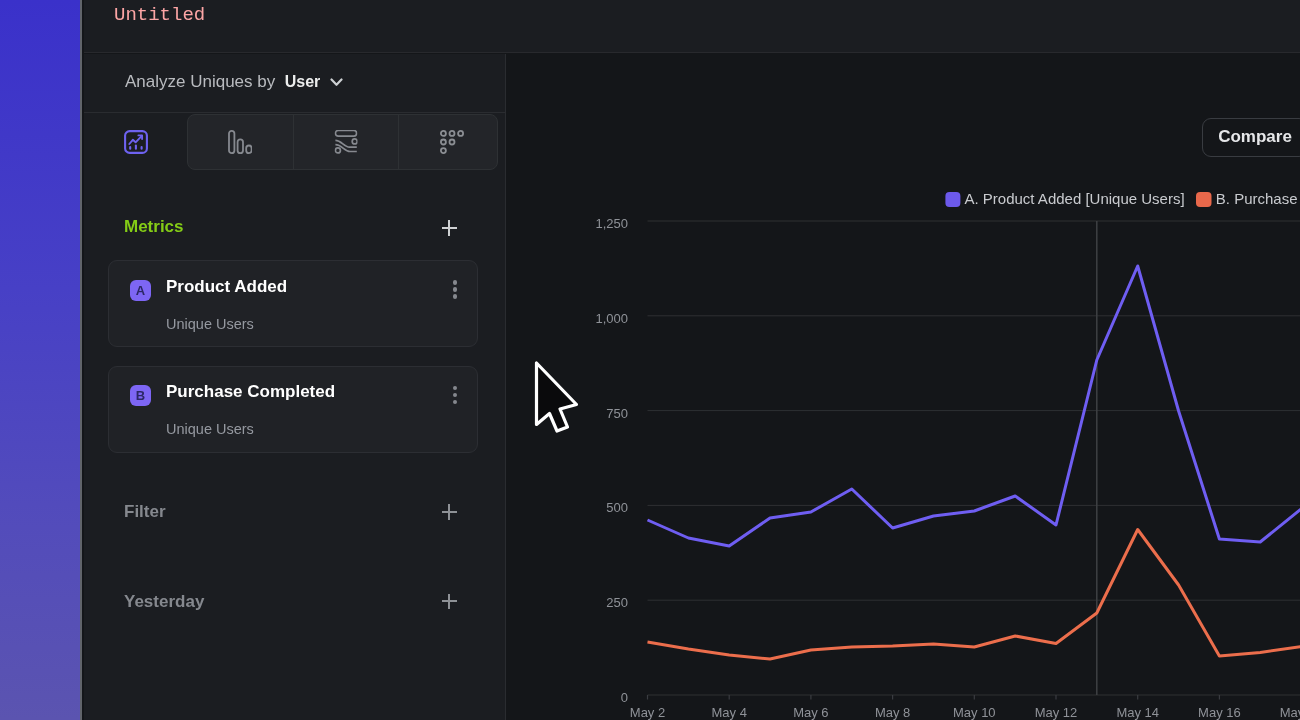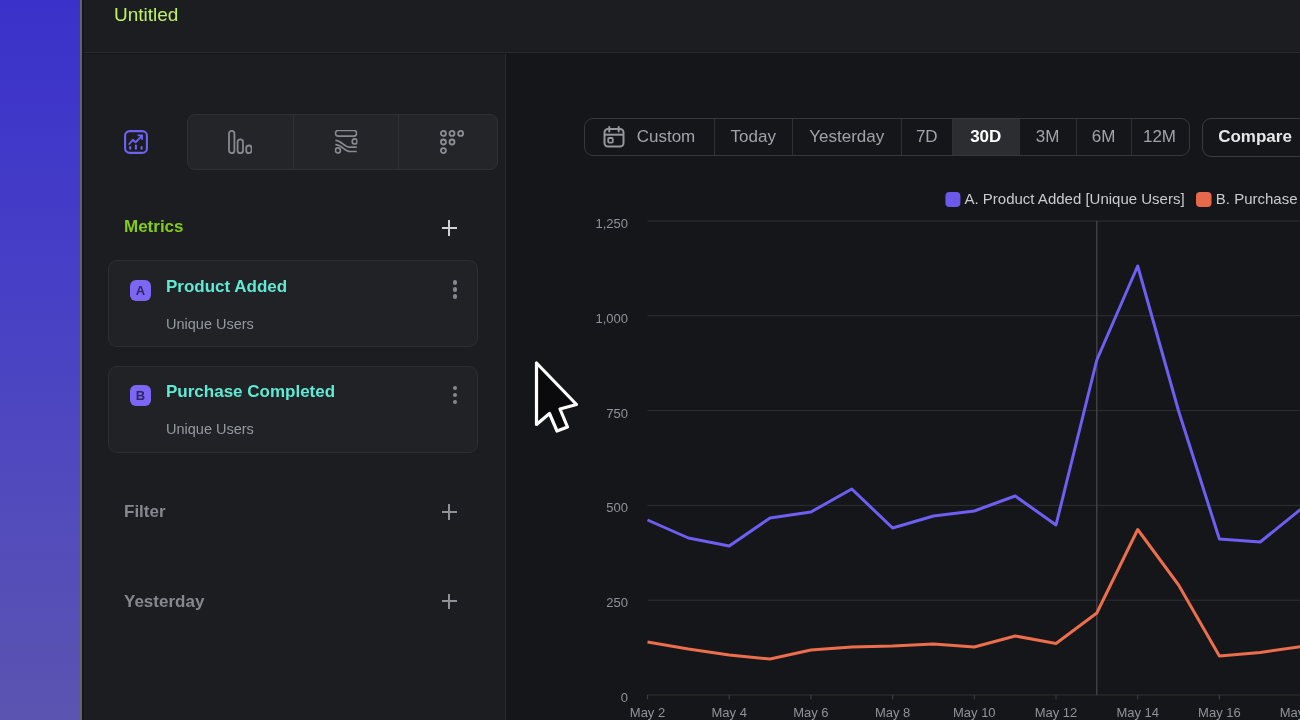--- a/index.html
+++ b/index.html
@@ -9,21 +9,21 @@
 #stage { position:relative; width:1300px; height:720px; overflow:hidden; }
 
 
 #strip { left:0; top:0; width:82px; height:720px;
   background:linear-gradient(180deg,#3a31ca 0%,#4740c6 40%,#524bbc 70%,#5b54b0 100%);
   border-right:2px solid #61646a; }
 
 
 #topbar { left:84px; top:0; width:1216px; height:53px; background:#1b1d21;
   border-bottom:1px solid #28292d; }
-#topbar .title { position:absolute; left:30px; top:3.5px; font-size:19px; color:#bef264; }
+#topbar .title { position:absolute; left:30px; top:3.5px; font-size:19px; color:#fca5a5;font-family:Liberation Mono, monospace; }
 
 
 #lpanel { left:84px; top:54px; width:422px; height:666px; background:#1b1d21;
   border-right:1px solid #2a2c30; }
 #lhead { position:absolute; left:0; top:0; width:422px; height:59px; border-bottom:1px solid #2a2c30; }
 #lhead .t { position:absolute; left:41px; top:18px; font-size:17px; color:#b9bbbf; white-space:nowrap; }
 #lhead .t b { color:#eceded; font-weight:700; font-size:16px; }
 
 
 #tabs { position:absolute; left:0; top:60px; width:422px; height:56px; }
@@ -39,21 +39,21 @@
 .plus:before, .plus:after { content:""; position:absolute; background:#cfd1d3; }
 .plus:before { left:6.75px; top:0; width:2px; height:15.5px; }
 .plus:after { left:0; top:6.75px; width:15.5px; height:2px; }
 .plus.dim:before, .plus.dim:after { background:#8e9196; }
 
 .card { position:absolute; left:24px; width:370px; height:87px; background:#202226;
   border:1px solid #2c2e33; border-radius:9px; }
 .badge { position:absolute; left:21px; top:18.5px; width:21px; height:21px; border-radius:6px;
   background:#7d66f4; color:#2b2766; font-size:13px; font-weight:700;
   display:flex; align-items:center; justify-content:center; }
-.ctitle { position:absolute; left:57px; top:15.5px; font-size:17px; font-weight:700; color:#5eead4; white-space:nowrap; }
+.ctitle { position:absolute; left:57px; top:15.5px; font-size:17px; font-weight:700; color:#ffffff; white-space:nowrap; }
 .csub { position:absolute; left:57px; top:54.5px; font-size:14.5px; color:#9599a0; white-space:nowrap; }
 .kebab { position:absolute; left:343.5px; top:19px; width:5px; height:20px; }
 .kebab i { position:absolute; left:0; width:4.8px; height:4.8px; border-radius:50%; background:#85888e; }
 
 .gray { color:#85888e !important;text-align:center; }
 
 
 #chart { left:507px; top:54px; width:793px; height:666px; background:#141619; }
 
 
@@ -70,20 +70,27 @@
 </head>
 <body>
 <div id="stage">
   <div id="strip" class="abs"></div>
 
   <div id="topbar" class="abs">
       <div class="title">Untitled</div>
     </div>
 
   <div id="lpanel" class="abs">
+    <div id="lhead">
+      <div class="t">Analyze Uniques by&nbsp; <b>User</b>&nbsp;
+        <svg width="13" height="9" viewBox="0 0 13 9" style="display:inline-block">
+            <path d="M1.5 1.5 L6.5 6.8 L11.5 1.5" fill="none" stroke="#cdd0d3" stroke-width="2.2" stroke-linecap="round" stroke-linejoin="round"></path>
+          </svg>
+      </div>
+    </div>
 
     <div id="tabs">
       <div id="tabblock"></div>
       <div class="tabsep" style="left:208.5px"></div>
       <div class="tabsep" style="left:313.5px"></div>
 
       <svg class="ticon" style="left:52px" width="24" height="24" viewBox="0 0 24 24">
         <rect x="1.1" y="1.1" width="21.8" height="21.8" rx="4.5" fill="none" stroke="#6e62f0" stroke-width="2.1"></rect>
         <path d="M5.3 14 L8.8 9.8 L11.6 12.3 L17.8 5.8" fill="none" stroke="#6e62f0" stroke-width="1.9" stroke-linecap="round" stroke-linejoin="round"></path>
         <path d="M14.4 5.4 L18.1 5.4 L18.1 9.1" fill="none" stroke="#6e62f0" stroke-width="1.9" stroke-linecap="round" stroke-linejoin="round"></path>
@@ -141,38 +148,20 @@
     </div>
 
     <div class="sechead gray" style="top:448px;">Filter</div>
     <div class="plus dim" style="top:450px"></div>
     <div class="sechead gray" style="top:537.5px;">Yesterday</div>
     <div class="plus dim" style="top:539.5px"></div>
   </div>
 
   <div id="chart" class="abs">
 
-    <div id="seg">
-      <div class="cell" style="width:130px">
-        <svg width="22" height="22" viewBox="0 0 22 22" style="margin-right:12px">
-          <rect x="1.5" y="3" width="19" height="17.5" rx="3.5" fill="none" stroke="#94979c" stroke-width="2"></rect>
-          <line x1="6.3" y1="1" x2="6.3" y2="5.5" stroke="#94979c" stroke-width="2" stroke-linecap="round"></line>
-          <line x1="15.7" y1="1" x2="15.7" y2="5.5" stroke="#94979c" stroke-width="2" stroke-linecap="round"></line>
-          <line x1="2" y1="8.7" x2="20" y2="8.7" stroke="#94979c" stroke-width="2"></line>
-          <rect x="5.2" y="12" width="4.6" height="4.6" rx="1" fill="none" stroke="#94979c" stroke-width="1.8"></rect>
-        </svg>
-        Custom</div>
-      <div class="cell" style="width:78.5px">Today</div>
-      <div class="cell" style="width:108.5px">Yesterday</div>
-      <div class="cell" style="width:51.5px">7D</div>
-      <div class="cell sel" style="width:66.5px">30D</div>
-      <div class="cell" style="width:57px">3M</div>
-      <div class="cell" style="width:55px">6M</div>
-      <div class="cell" style="width:56px">12M</div>
-    </div>
     <div id="cmp">Compare</div>
 
     <svg class="abs" style="left:0; top:120px" width="793" height="546" viewBox="507 174 793 546">
 
       <rect x="945.4" y="192" width="15" height="15" rx="4" fill="#6c59ea"></rect>
       <text x="964.5" y="204" font-size="15" fill="#c9cbcf">A. Product Added [Unique Users]</text>
       <rect x="1196" y="192" width="15.5" height="15" rx="4" fill="#e8684b"></rect>
       <text x="1215.8" y="204" font-size="15" fill="#c9cbcf">B. Purchase Completed [Uniqu</text>
 
       <g stroke="#2e3033" stroke-width="1">

